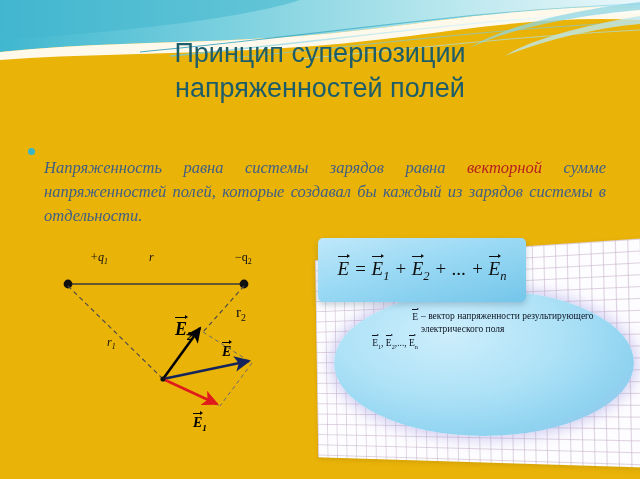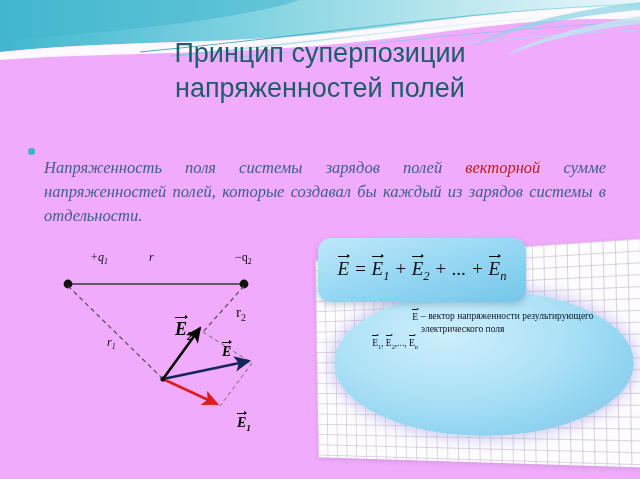--- a/index.html
+++ b/index.html
@@ -12,21 +12,21 @@
     height: 479px;
     overflow: hidden;
     font-family: "Liberation Serif", serif;
     position: relative;
   }
 
   
   .slide {
     position: absolute;
     inset: 0;
-    background: #f0abfc;
+    background: #eab308;
     overflow: hidden;
   }
 
   
   .banner {
     position: absolute;
     top: 0; left: 0;
     width: 640px;
     height: 60px;
     overflow: hidden;
@@ -150,21 +150,21 @@
   .legend-sym.w1 { width: 92px; }
   .legend-sym.w2 { width: 92px; }
   .legend-txt { flex: 1 1 auto; }
 
   .formula-box {
     position: absolute;
     left: 22px;
     top: 0px;
     width: 208px;
     height: 64px;
-    border-radius: 13px;
+    border-radius: 5px;
     background: linear-gradient(165deg, #bfe8fa 0%, #9ad9f4 45%, #74c6ea 100%);
     box-shadow: 0 3px 6px rgba(60,90,120,0.28);
     display: flex;
     align-items: center;
     justify-content: center;
     z-index: 3;
   }
   .formula {
     font-family: "Liberation Serif", serif;
     font-style: italic;
@@ -244,21 +244,21 @@
   </div>
 
   <div class="title-block">
     <div class="title-line">Принцип суперпозиции</div>
     <div class="title-line">напряженностей полей</div>
   </div>
 
   <div class="body-block">
     <div class="bullet-row">
       <span class="bullet-dot"></span>
-      <p class="para"><span>Напряженность поля системы зарядов полей </span><span class="accent">векторной</span><span> сумме напряженностей полей, которые создавал бы каждый из зарядов системы в отдельности.</span></p>
+      <p class="para"><span>Напряженность равна системы зарядов равна </span><span class="accent">векторной</span><span> сумме напряженностей полей, которые создавал бы каждый из зарядов системы в отдельности.</span></p>
     </div>
   </div>
 
   <div class="diagram">
     <svg width="250" height="210" viewBox="0 0 250 210" xmlns="http://www.w3.org/2000/svg">
       <defs>
         <marker id="arrBlack" markerWidth="7" markerHeight="7" refX="5.6" refY="3" orient="auto">
           <path d="M0,0 L6.4,3 L0,6 L1.6,3 Z" fill="#000000"></path>
         </marker>
         <marker id="arrNavy" markerWidth="7" markerHeight="7" refX="5.6" refY="3" orient="auto">
@@ -291,21 +291,21 @@
 
     <div style="position:absolute;left:6px;top:2px;font-size:12px;font-style:italic;color:#111;margin-left:40px;"><span>+q</span><sub>1</sub></div>
     <div style="position:absolute;left:105px;top:2px;font-size:12px;font-style:italic;color:#111;">r</div>
     <div style="position:absolute;left:191px;top:2px;font-size:12px;color:#111;"><span>−q</span><sub>2</sub></div>
 
     <div style="position:absolute;left:63px;top:87px;font-size:12px;font-style:italic;color:#111;"><span>r</span><sub>1</sub></div>
     <div style="position:absolute;left:192px;top:56px;font-size:15px;color:#111;text-align:center;"><span>r</span><sub>2</sub></div>
 
     <div style="position:absolute;left:131px;top:70px;font-size:18px;font-style:italic;font-weight:bold;color:#000;"><span class="vec">E</span><sub>2</sub></div>
     <div style="position:absolute;left:178px;top:95px;font-size:14px;font-style:italic;font-weight:bold;color:#000;"><span class="vec">E</span></div>
-    <div style="position:absolute;left:149px;top:166px;font-size:14px;font-style:italic;font-weight:bold;color:#000;margin-left:44px;"><span class="vec">E</span><sub>1</sub></div>
+    <div style="position:absolute;left:149px;top:166px;font-size:14px;font-style:italic;font-weight:bold;color:#000;"><span class="vec">E</span><sub>1</sub></div>
   </div>
 
   <div class="right-panel">
 
     <div class="grid-paper"></div>
 
     <div class="ellipse"></div>
 
     <div class="legend">
       <div class="legend-row">

